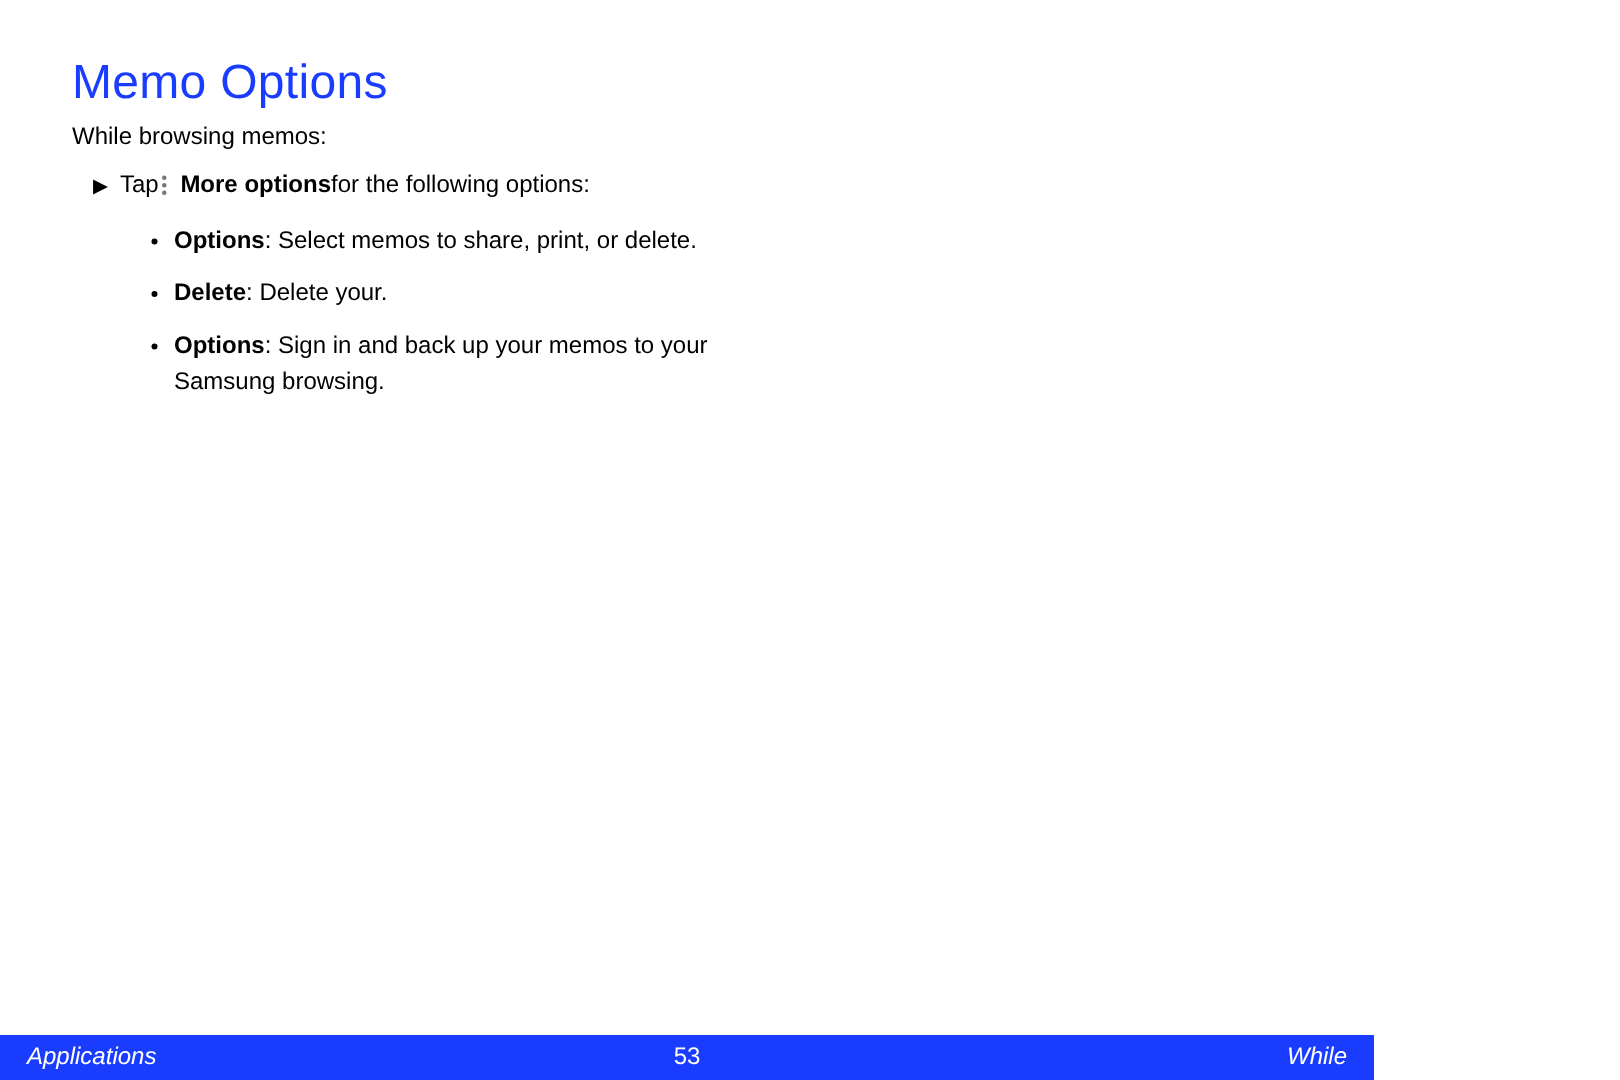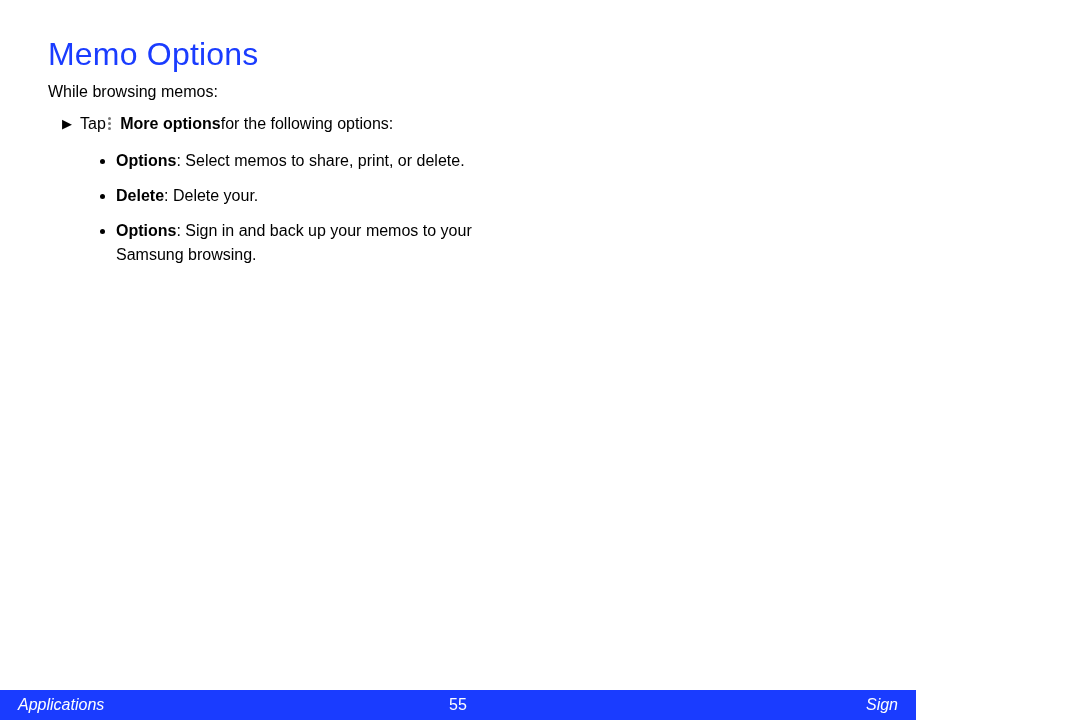--- a/index.html
+++ b/index.html
@@ -86,16 +86,16 @@
         <b>Delete</b><span>: Delete your.</span>
       </li>
       <li>
         <b>Options</b><span>: Sign in and back up your memos to your Samsung browsing.</span>
       </li>
     </ul>
   </div>
 
   <div class="footer-bar">
     <span class="footer-left">Applications</span>
-    <span class="footer-center">55</span>
-    <span class="footer-right">Sign</span>
+    <span class="footer-center">53</span>
+    <span class="footer-right">While</span>
   </div>
 </div>
 
 </body></html>

